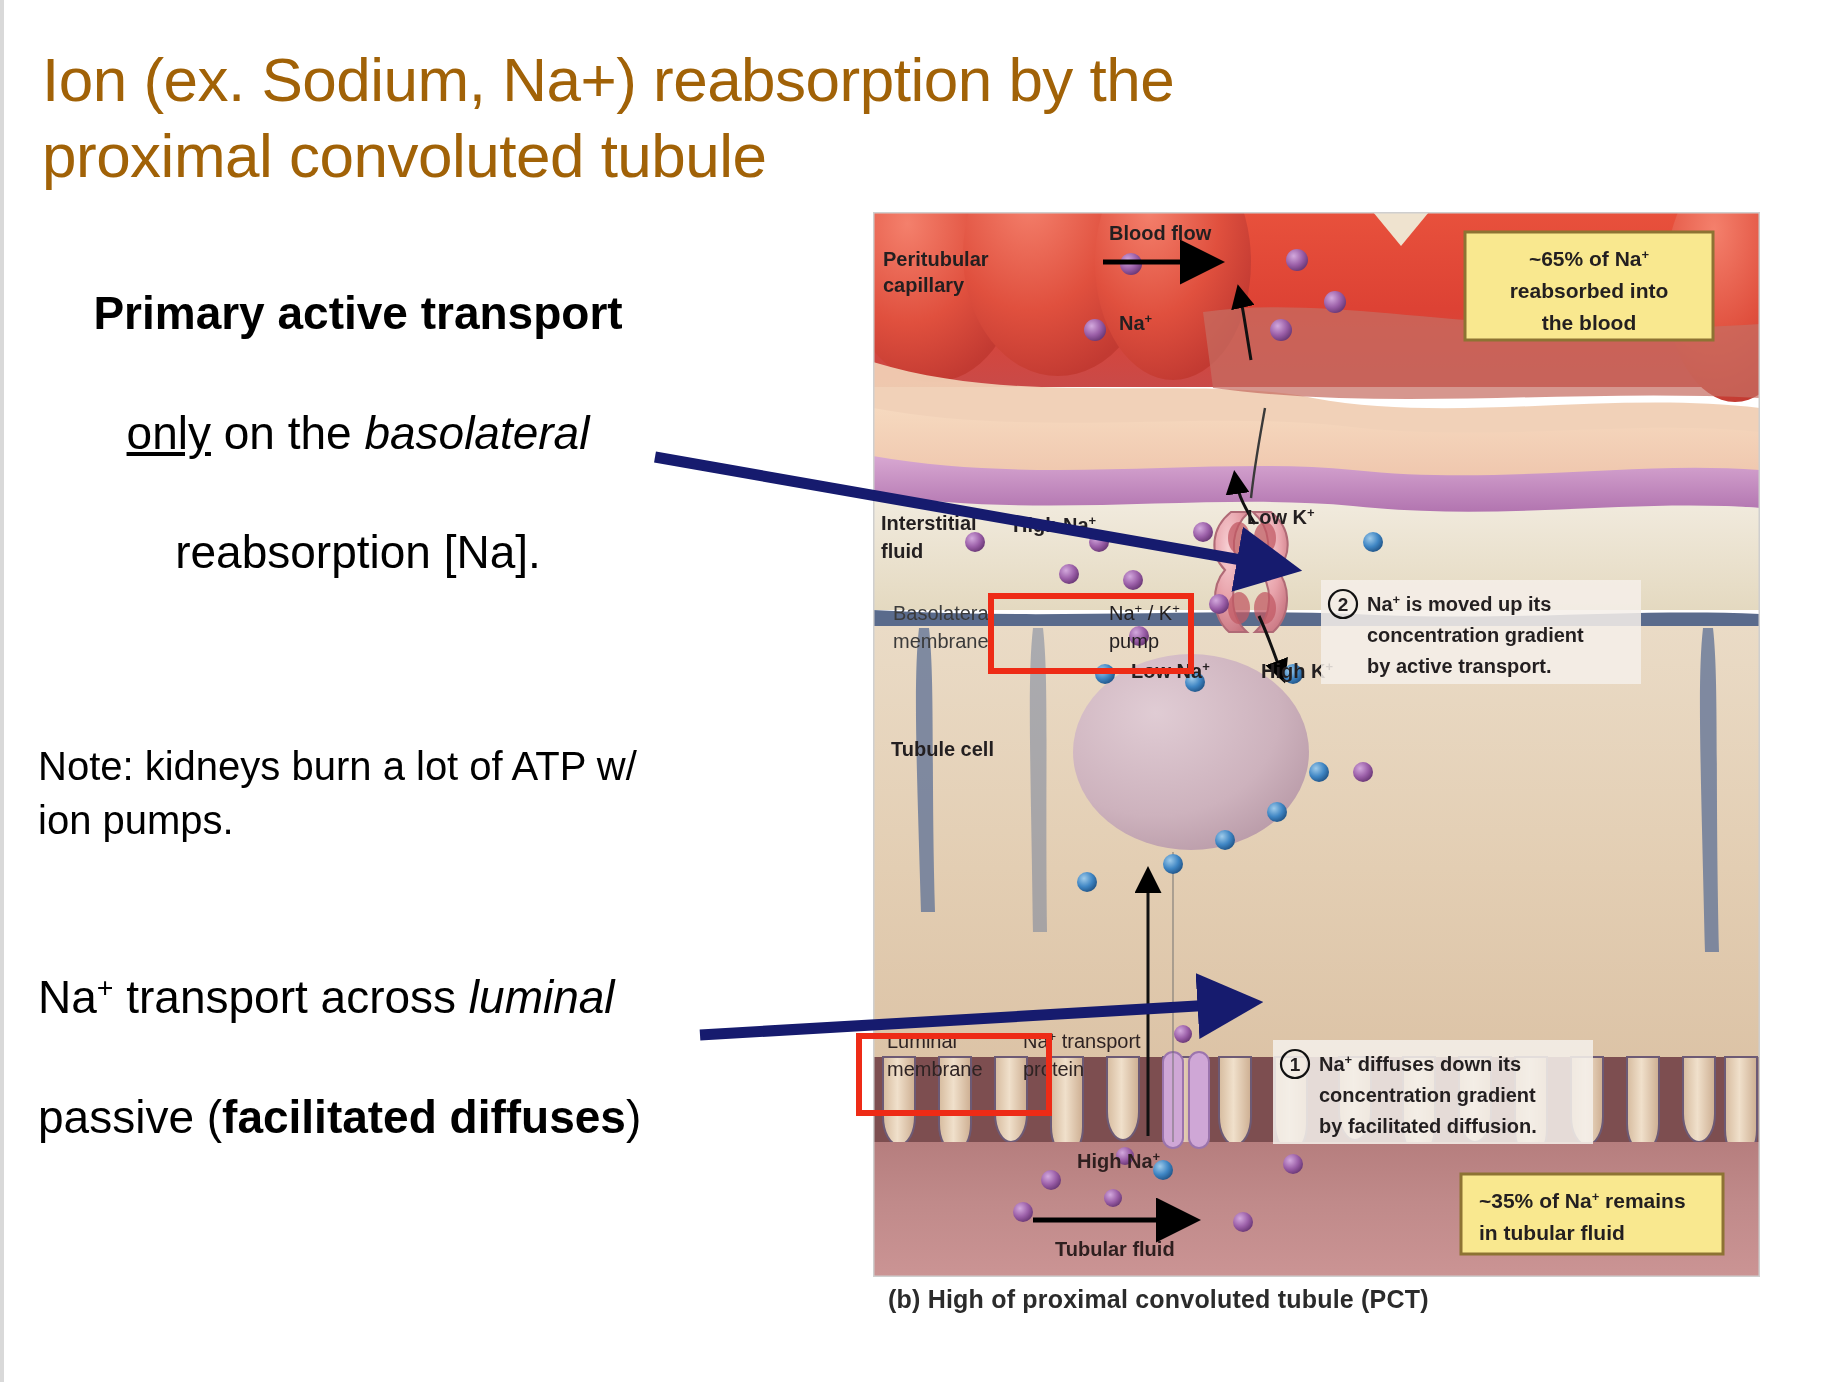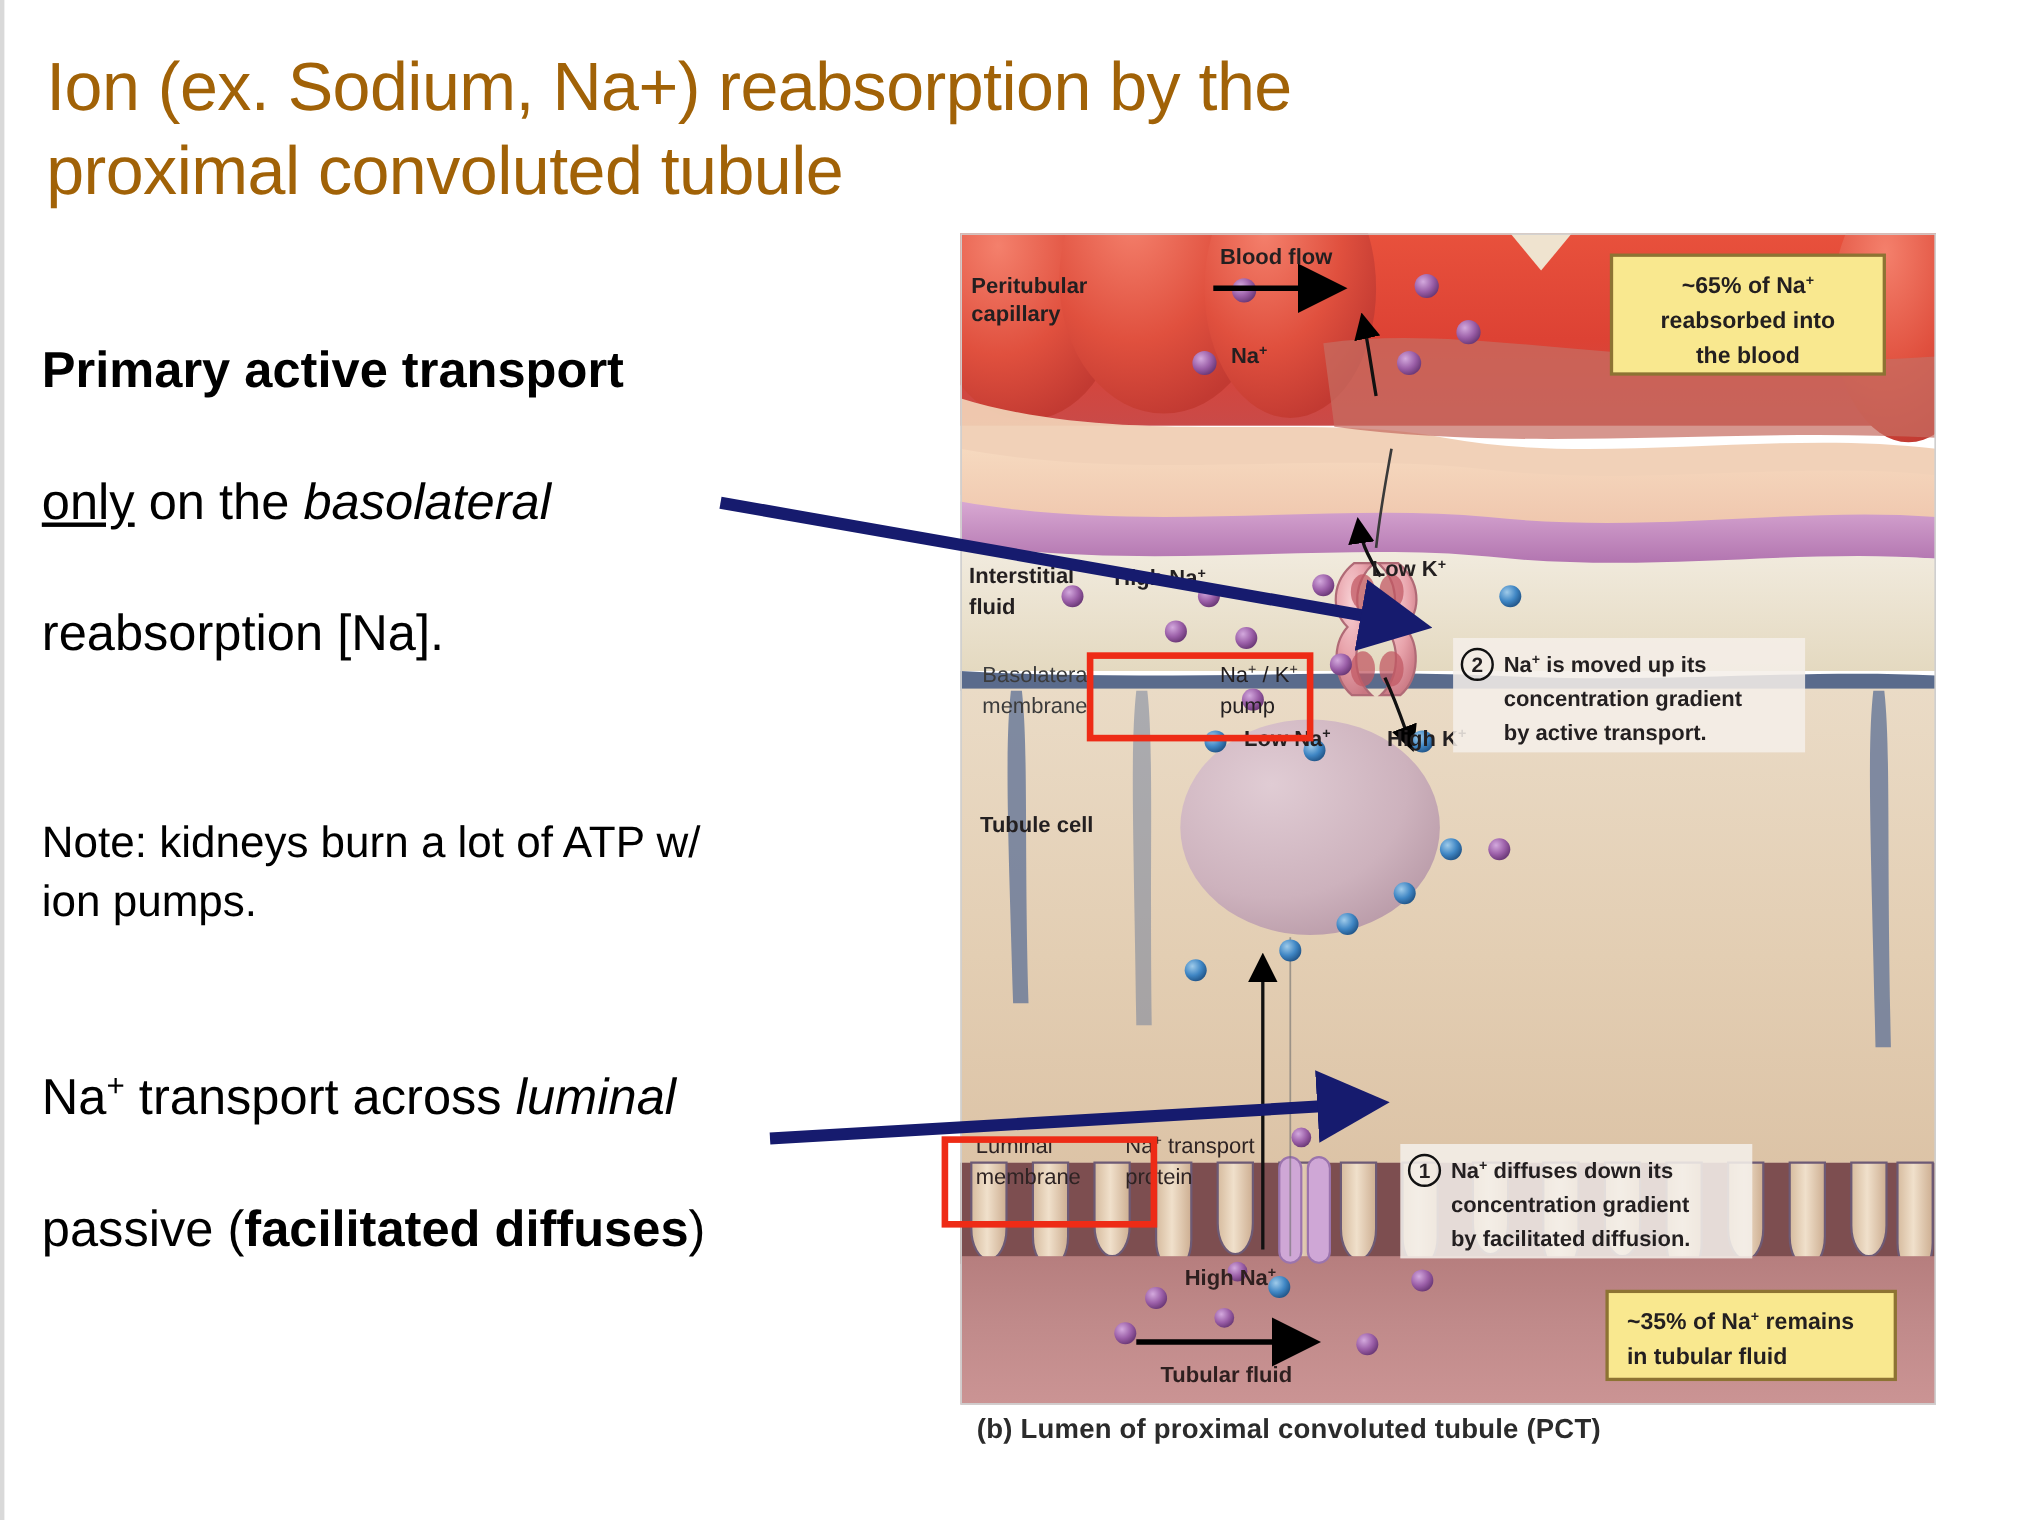--- a/index.html
+++ b/index.html
@@ -39,21 +39,21 @@
 
   
   .body-block {
     position: absolute;
     left: 38px;
     width: 640px;
     font-size: 46px;
     line-height: 1.30;
     color: #000;
   }
-  #block-primary { top: 307px; }
+  #block-primary { top: 284px; text-align: center; }
   #block-note    { top: 740px; font-size: 40px; line-height: 1.34; }
   #block-luminal { top: 968px; }
 
   .b    { font-weight: bold; }
   .it   { font-style: italic; }
   .ul   { text-decoration: underline; }
   .sup  { font-size: 0.62em; vertical-align: super; line-height: 0; }
 
   
   .arrow-layer {
@@ -394,21 +394,21 @@
       <g class="figtxt" font-weight="normal" font-size="21" fill="#1d1d1d">
         <text x="18" y="34"><tspan>~35% of Na</tspan><tspan font-size="13" dy="-7">+</tspan><tspan dy="7"> remains</tspan></text>
         <text x="18" y="66"><tspan>in tubular fluid</tspan></text>
       </g>
     </g>
 
     <rect x="0.5" y="0.5" width="886" height="1064" fill="none" stroke="#cfcfcf" stroke-width="2"></rect>
   </svg>
 </div>
 
-<div class="fig-caption">(b) Lumen of proximal convoluted tubule (PCT)</div>
+<div class="fig-caption">(b) High of proximal convoluted tubule (PCT)</div>
 
 <div class="redbox" id="redbox-basolateral"></div>
 <div class="redbox" id="redbox-luminal"></div>
 
 <svg class="arrow-layer" viewBox="0 0 1846 1382" xmlns="http://www.w3.org/2000/svg">
   <defs>
     <marker id="navyHead" markerWidth="6" markerHeight="6" refX="4.6" refY="3" orient="auto">
       <path d="M0,0 L6,3 L0,6 Z" fill="#161b6e"></path>
     </marker>
   </defs>

